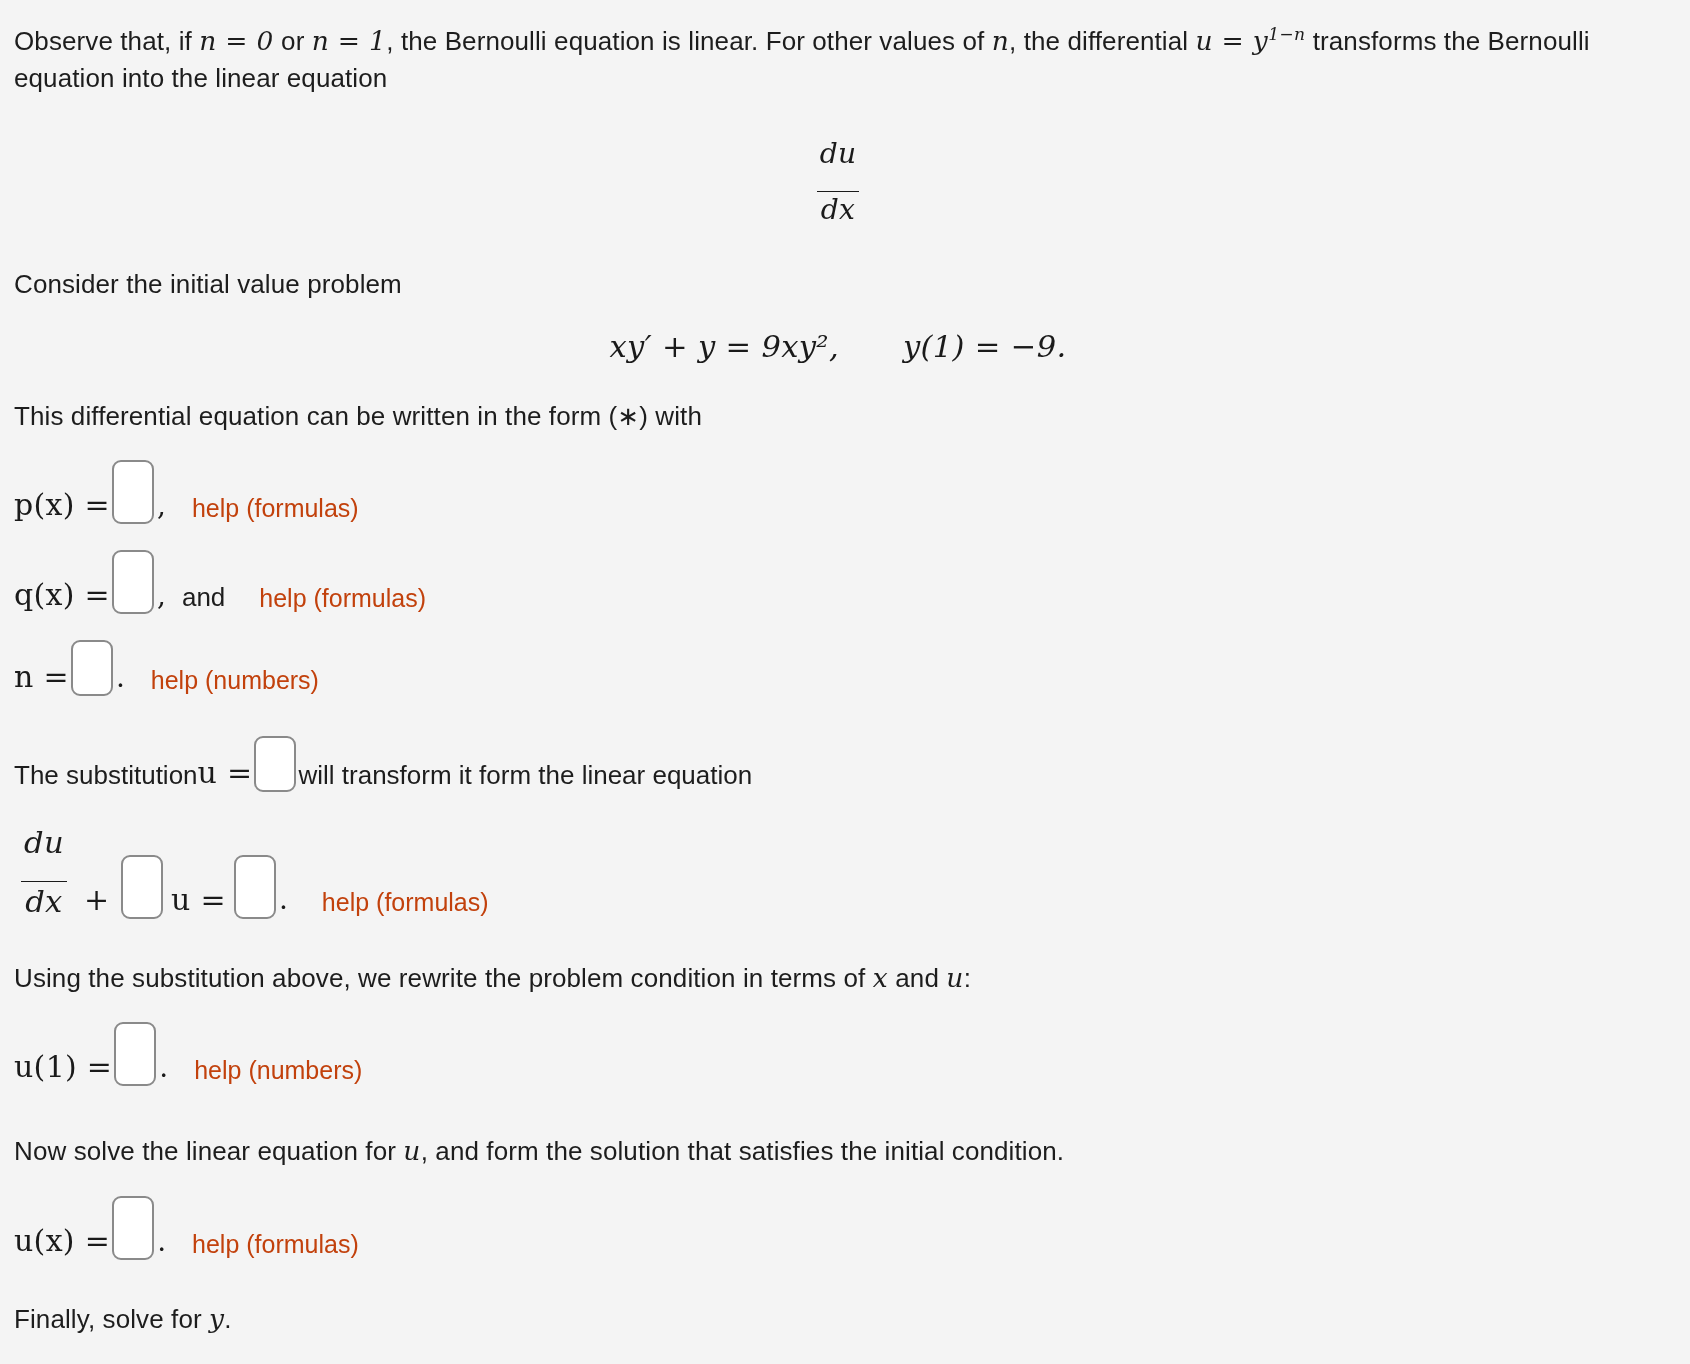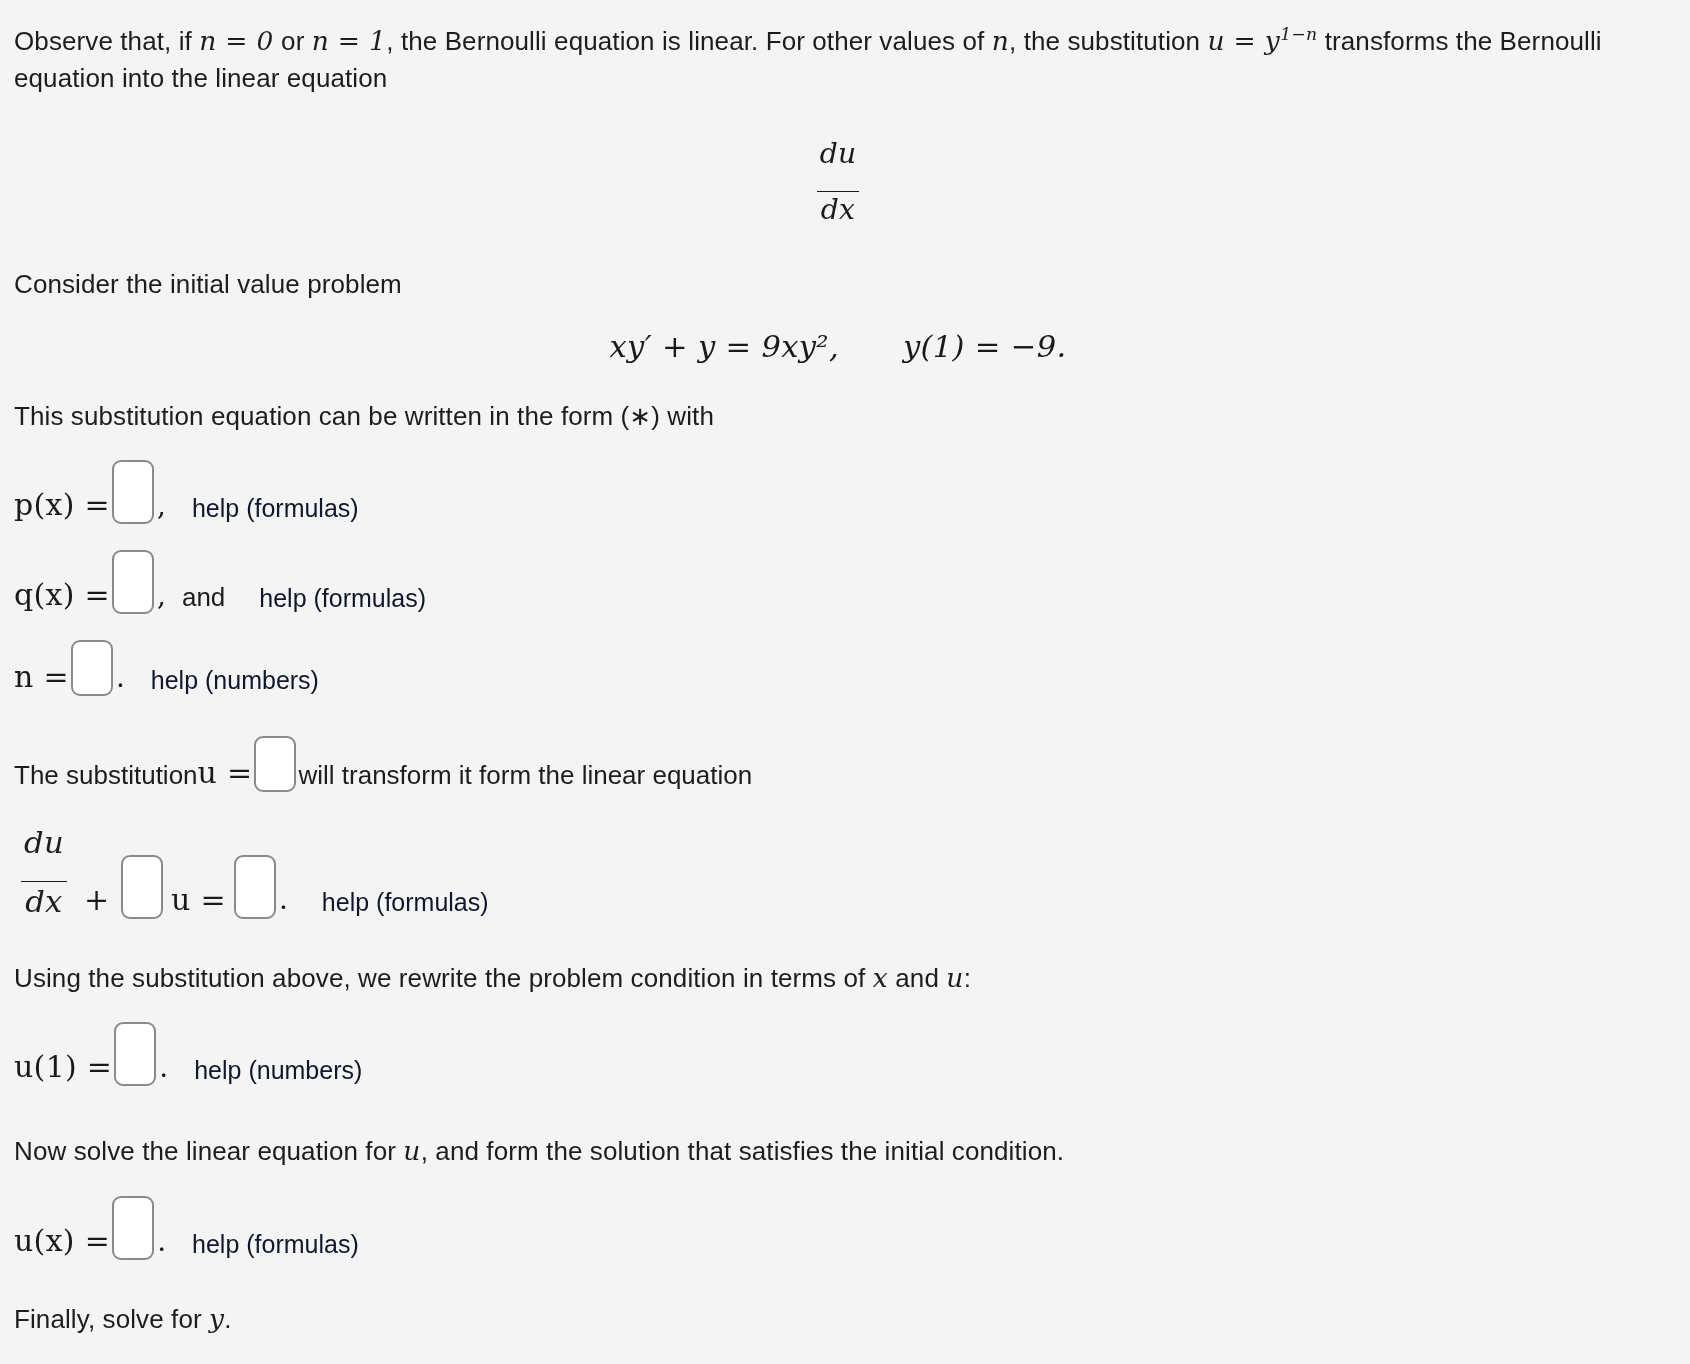--- a/index.html
+++ b/index.html
@@ -116,21 +116,21 @@
   .ansbox.tall { height: 64px; }
 
   .punct {
     font-family: "DejaVu Serif", "Liberation Serif", serif;
     font-size: 28px;
     color: #1a1a1a;
     padding-left: 1px;
   }
 
   .helplink {
-    color: #0f172a;
+    color: #c2410c;
     font-family: "Liberation Sans", sans-serif;
     font-size: 25px;
     text-decoration: none;
     cursor: pointer;
     white-space: nowrap;
   }
   .gap-sm { width: 14px; flex: 0 0 auto; }
   .gap-md { width: 26px; flex: 0 0 auto; }
   .gap-lg { width: 34px; flex: 0 0 auto; }
 
@@ -140,21 +140,21 @@
     white-space: nowrap;
   }
   .and-word { font-size: 26px; color: #1d1d1d; padding-left: 2px; }
 </style>
 </head>
 <body>
 
 <div class="page">
 
   <p class="para first">
-    <span>Observe that, if </span><span class="mi">n = 0</span><span> or </span><span class="mi">n = 1</span><span>, the Bernoulli equation is linear. For other values of </span><span class="mi">n</span><span>, the substitution </span><span class="mi">u = y</span><span class="sup mi">1−n</span><span> transforms the Bernoulli equation into the linear equation</span>
+    <span>Observe that, if </span><span class="mi">n = 0</span><span> or </span><span class="mi">n = 1</span><span>, the Bernoulli equation is linear. For other values of </span><span class="mi">n</span><span>, the differential </span><span class="mi">u = y</span><span class="sup mi">1−n</span><span> transforms the Bernoulli equation into the linear equation</span>
   </p>
 
   <div class="spacer-34"></div>
 
   <div class="display">
     <span class="eqwrap">
       <span class="frac">
         <span class="num mi">du</span>
         <span class="den mi">dx</span>
       </span>
@@ -170,21 +170,21 @@
   <div class="display">
     <span class="eqwrap">
       <span class="mi">xy′ + y = 9xy²,</span>
       <span style="display:inline-block;width:64px;"></span>
       <span class="mi">y(1) = −9.</span>
     </span>
   </div>
 
   <div class="spacer-34"></div>
 
-  <p class="para">This substitution equation can be written in the form (∗) with</p>
+  <p class="para">This differential equation can be written in the form (∗) with</p>
 
   <div class="spacer-26"></div>
 
   <div class="row">
     <span class="lead mi">p(x) =</span>
     <input class="ansbox tall" type="text" value="" style="">
     <span class="punct">,</span>
     <span class="gap-md"></span>
     <span class="helplink">help (formulas)</span>
   </div>

